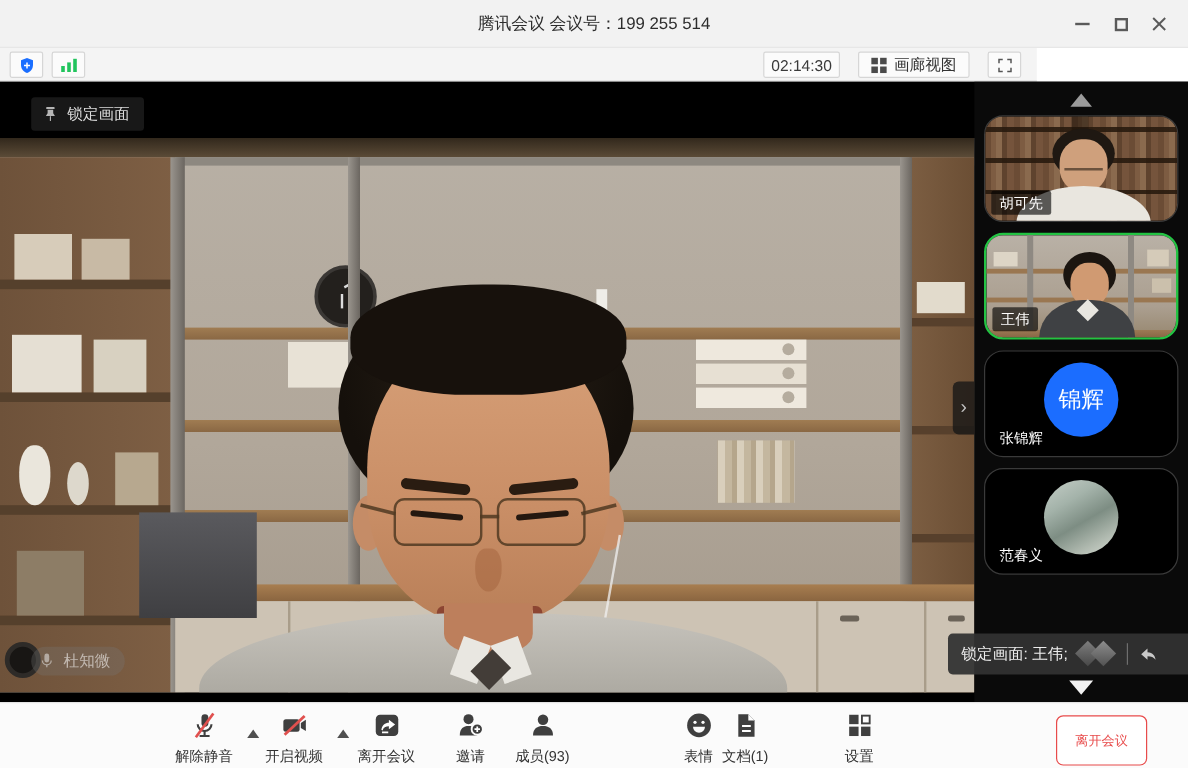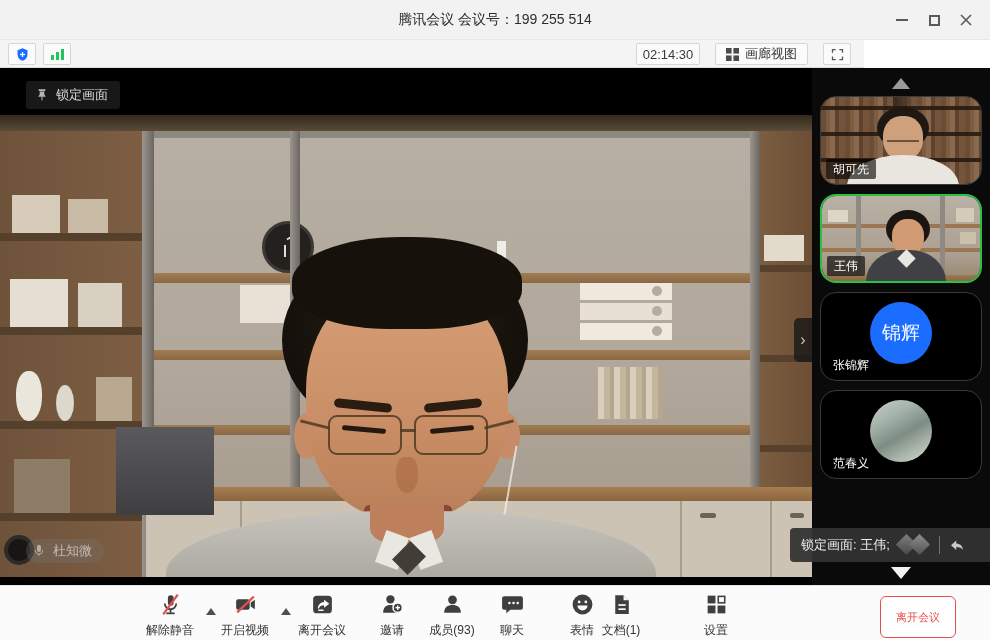--- a/index.html
+++ b/index.html
@@ -386,29 +386,20 @@
   </div>
 
   <div class="tbi" style="left:416px">
     <svg viewBox="0 0 24 24">
       <circle cx="12" cy="7.5" r="4.2" fill="#3f3f3f"></circle>
       <path d="M4 20 C4 14.5 7.5 12.5 12 12.5 C16.5 12.5 20 14.5 20 20 Z" fill="#3f3f3f"></path>
     </svg>
     <div class="tbi-label">成员(93)</div>
   </div>
 
-  <div class="tbi" style="left:476px">
-    <svg viewBox="0 0 24 24">
-      <path d="M4 4 h16 a2 2 0 0 1 2 2 v9 a2 2 0 0 1 -2 2 h-10 l-4 3.5 v-3.5 h-2 a2 2 0 0 1 -2 -2 v-9 a2 2 0 0 1 2 -2 Z" fill="#3f3f3f"></path>
-      <circle cx="9" cy="10.5" r="1.2" fill="#fff"></circle>
-        <circle cx="13" cy="10.5" r="1.2" fill="#fff"></circle>
-        <circle cx="17" cy="10.5" r="1.2" fill="#fff"></circle>
-    </svg>
-    <div class="tbi-label">聊天</div>
-  </div>
 
   <div class="tbi" style="left:546px">
     <svg viewBox="0 0 24 24">
       <circle cx="12" cy="12" r="9.5" fill="#3f3f3f"></circle>
       <circle cx="8.8" cy="9.5" r="1.3" fill="#fbfbfb"></circle>
         <circle cx="15.2" cy="9.5" r="1.3" fill="#fbfbfb"></circle>
       <path d="M7.2 13 a4.8 4.8 0 0 0 9.6 0 Z" fill="#fbfbfb"></path>
     </svg>
     <div class="tbi-label">表情</div>
   </div>

